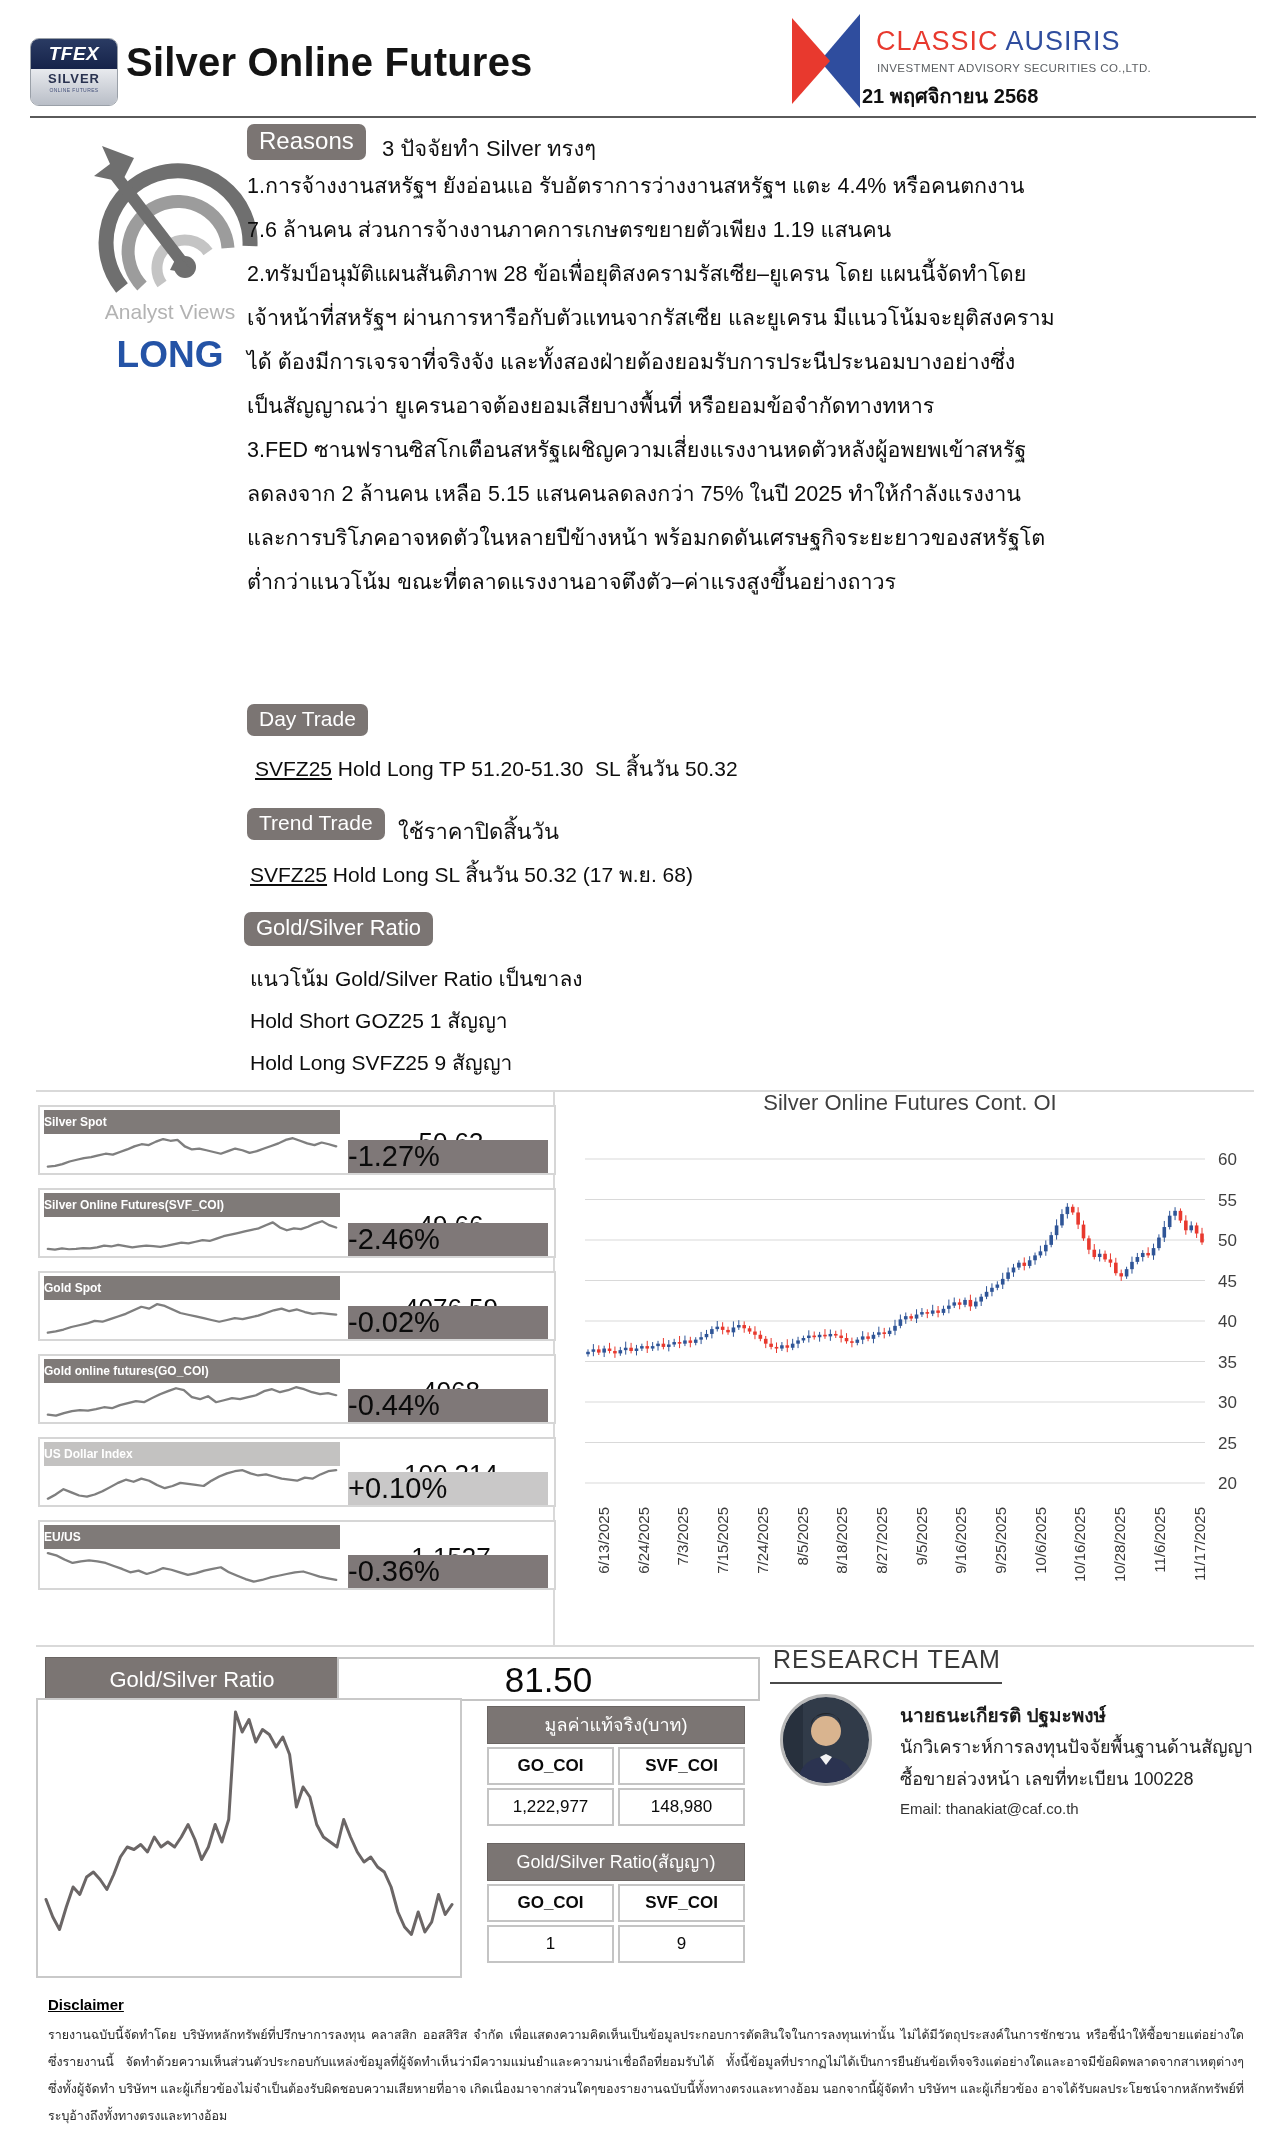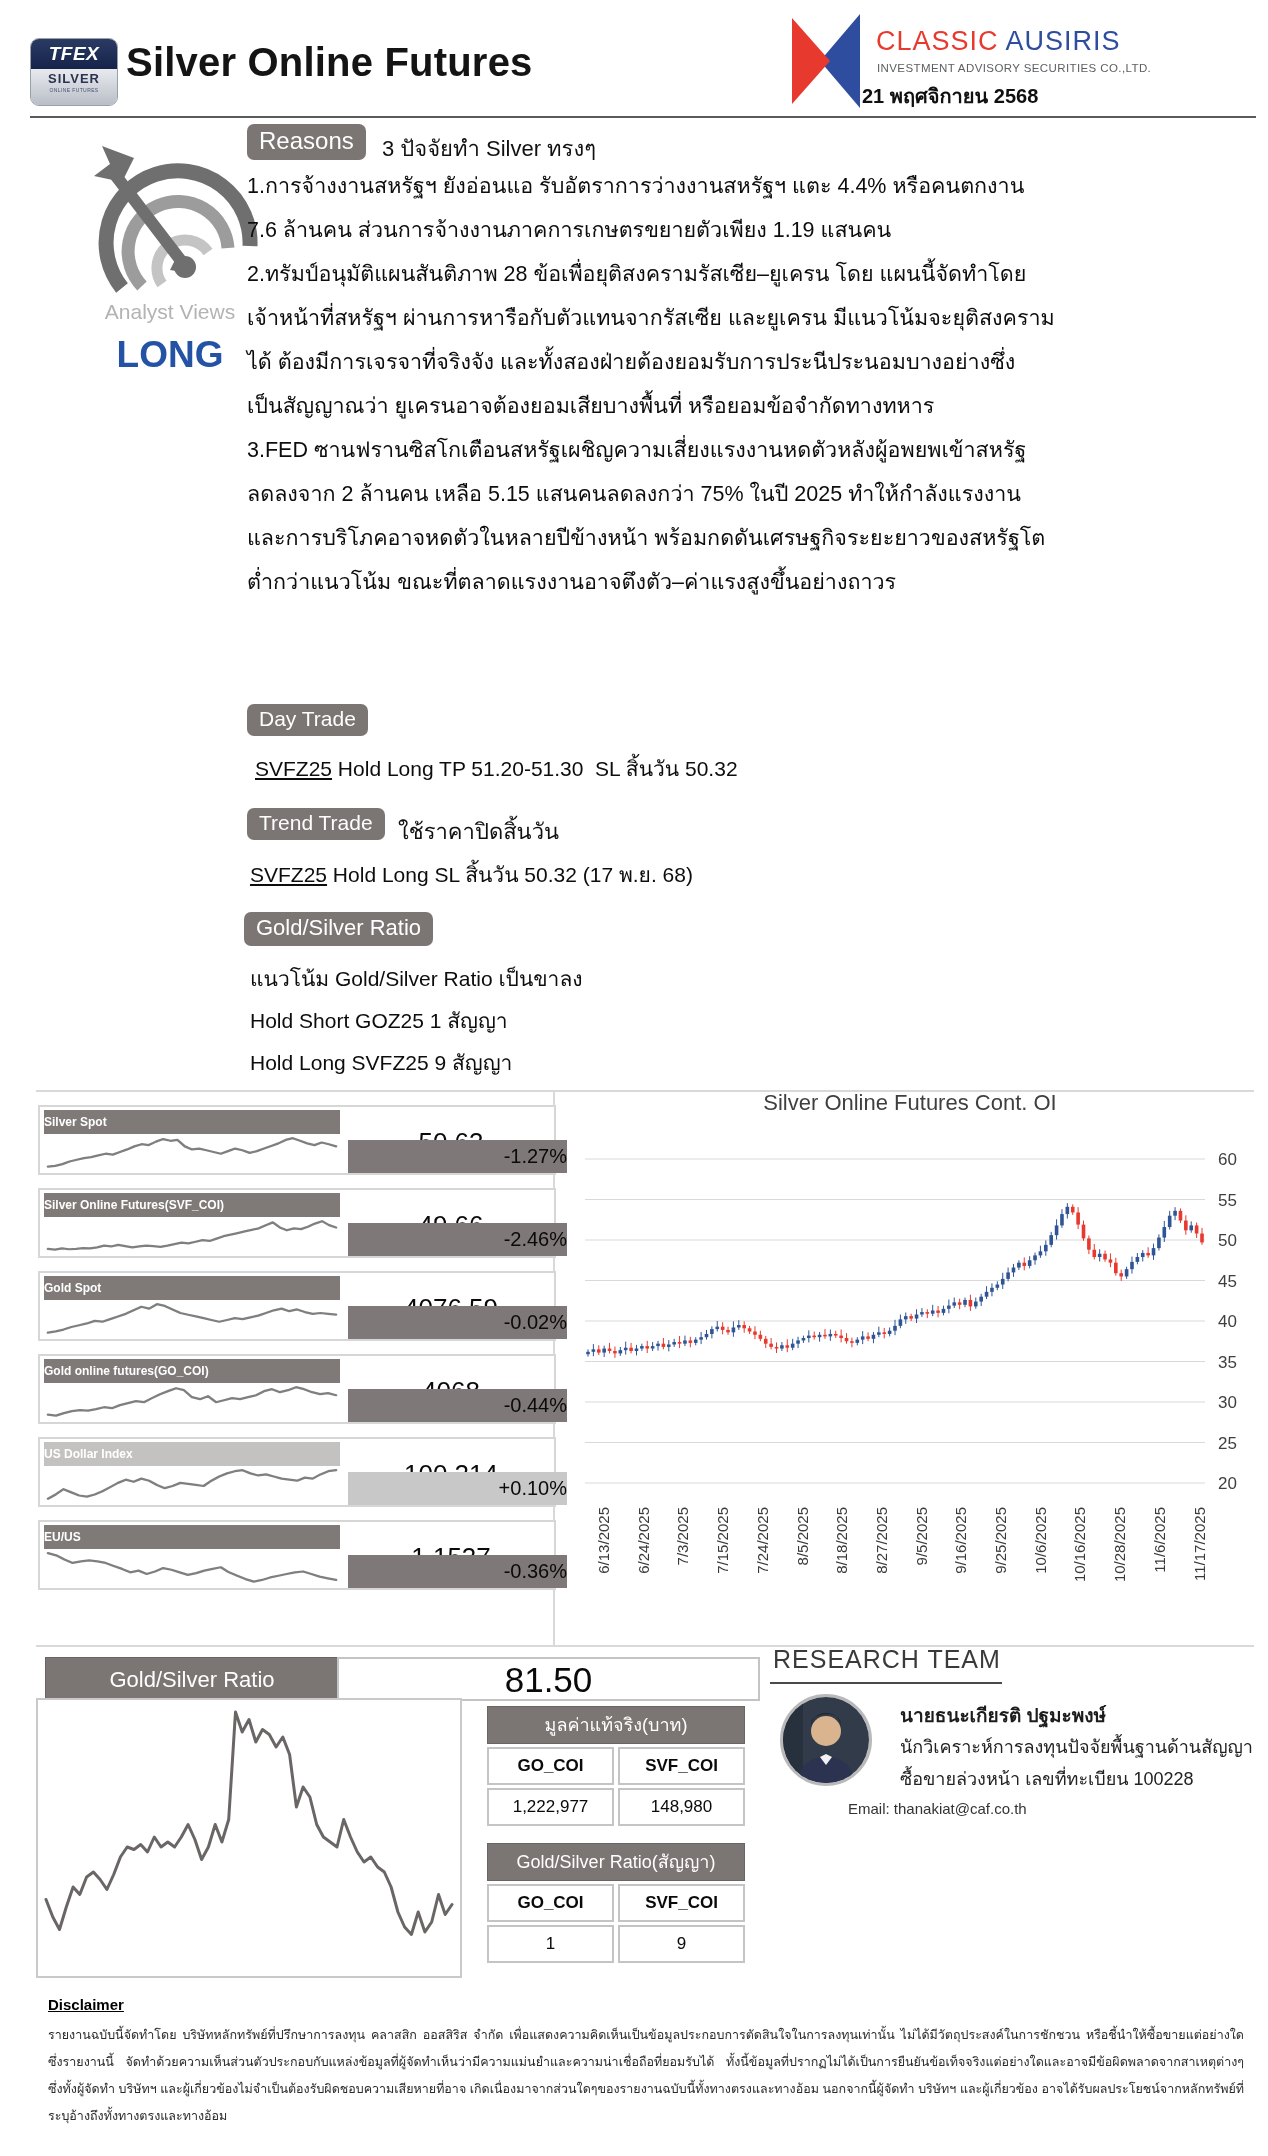--- a/index.html
+++ b/index.html
@@ -47,22 +47,22 @@
 
   
   .card{left:38px;width:514px;height:66px;border:2px solid #d6d6d6;background:#fff;}
   .card-label{position:absolute;left:4px;top:3px;width:296px;height:24px;background:#7f7a78;color:#fff;
               font-size:12px;font-weight:bold;line-height:24px;box-sizing:border-box;
               white-space:nowrap;overflow:hidden;}
   .card--light .card-label{background:#c3c2c1;}
   .card-spark{position:absolute;left:4px;top:26px;width:296px;height:38px;}
   .card-value{position:absolute;left:308px;top:18px;width:206px;height:33px;text-align:center;
               font-size:26px;line-height:34px;color:#0a0a0a;}
-  .card-pct{position:absolute;left:308px;top:33px;width:219px;height:33px;background:#7f7878;
-            text-align:right;font-size:20px;line-height:32px;color:#0a0a0a;}
+  .card-pct{position:absolute;left:308px;top:33px;width:200px;height:33px;background:#7f7878;
+            text-align:left;font-size:29px;line-height:32px;color:#0a0a0a;}
   .card--light .card-pct{background:#c9c8c8;}
 
   
   .chart-title{left:560px;top:1090px;width:700px;text-align:center;font-size:22px;color:#3f3f3f;}
   #candle-svg{left:560px;top:1115px;}
 
   
   .ratio-header-dark{left:45px;top:1657px;width:292px;height:44px;background:#7b7573;border:1px solid #6a6563;
                      color:#fff;font-size:22px;text-align:center;line-height:44px;}
   .ratio-header-val{left:337px;top:1657px;width:423px;height:44px;background:#fff;border:2px solid #c4c4c4;
@@ -78,21 +78,21 @@
             height:34px;line-height:34px;color:#0a0a0a;}
   .tbl-cell--head{font-weight:bold;}
 
   
   .research-title{left:773px;top:1645px;font-size:25px;color:#3a3a3a;letter-spacing:1px;}
   .research-rule{left:770px;top:1682px;width:232px;height:2px;background:#4a4a4a;}
   .avatar{left:780px;top:1694px;width:92px;height:92px;border-radius:50%;overflow:hidden;border:3px solid #b9b9b9;box-sizing:border-box;}
   .research-name{left:900px;top:1700px;font-size:19px;font-weight:bold;color:#1c1c1c;}
   .research-line1{left:900px;top:1732px;font-size:18px;color:#222;}
   .research-line2{left:900px;top:1764px;font-size:18px;color:#222;}
-  .research-email{left:848px;top:1800px;font-size:15px;color:#333;}
+  .research-email{left:900px;top:1800px;font-size:15px;color:#333;}
 
   
   .disclaimer-title{left:48px;top:1996px;font-size:15px;font-weight:bold;text-decoration:underline;color:#000;}
   .disclaimer-text{left:48px;top:2022px;width:1196px;font-size:12.5px;line-height:27px;color:#2a2a2a;text-align:justify;}
 </style>
 </head>
 <body>
 
 <div id="page">
 

